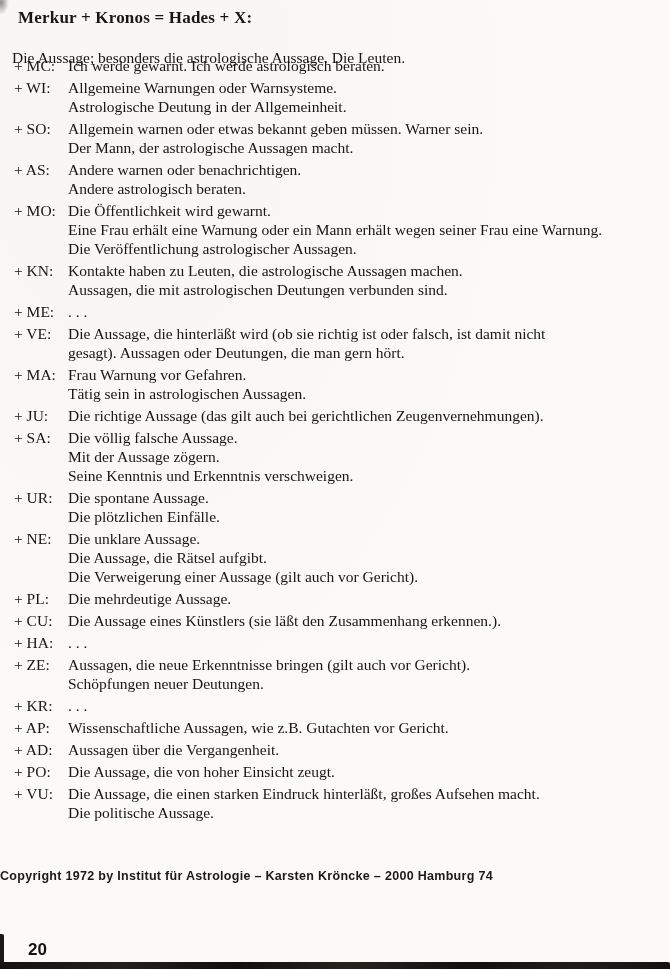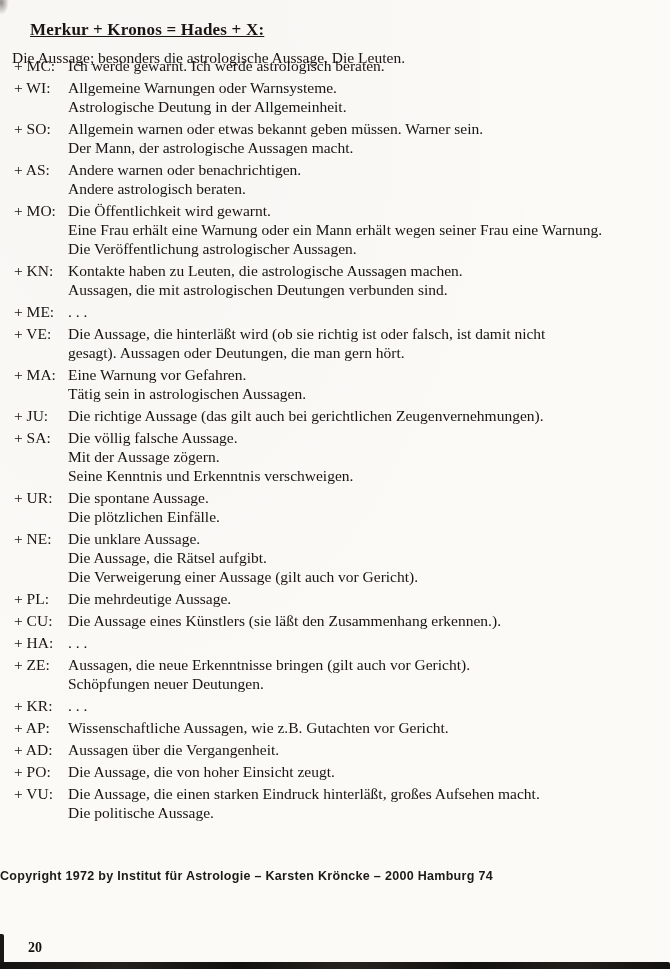--- a/index.html
+++ b/index.html
@@ -14,28 +14,27 @@
     height: 969px;
     margin: 0 auto;
     background:
       radial-gradient(ellipse at 20% 10%, rgba(0,0,0,0.015), transparent 60%),
       #fbfaf7;
     color: #181512;
     font-family: "Liberation Serif", "DejaVu Serif", serif;
     overflow: hidden;
   }
   .title {
-    margin: 12px;
+    margin: 0;
     position: absolute;
     left: 18px;
     top: 8px;
     font-size: 17px;
     font-weight: bold;
     letter-spacing: 0.2px;
-    text-decoration: underline;
   }
   .intro {
     position: absolute;
     left: 12px;
     top: 33px;
     font-size: 15.5px;
   }
   .entries {
     position: absolute;
     left: 14px;
@@ -64,22 +63,22 @@
     font-family: "Liberation Sans", "DejaVu Sans", sans-serif;
     font-size: 12.5px;
     font-weight: 600;
     letter-spacing: 0.3px;
     color: #1c1a17;
   }
   .page-number {
     position: absolute;
     left: 28px;
     top: 940px;
-    font-family: Liberation Serif, serif;
-    font-size: 14px;
+    font-family: Liberation Sans, sans-serif;
+    font-size: 17px;
     font-weight: 600;
     color: #14120f;
   }
   
   .artifact-bottom-strip {
     position: absolute;
     left: 0;
     right: 0;
     bottom: 0;
     height: 7px;
@@ -177,21 +176,21 @@
       <span class="label">+ VE:</span>
       <div class="lines">
           <div class="line">Die Aussage, die hinterläßt wird (ob sie richtig ist oder falsch, ist damit nicht</div>
           <div class="line">gesagt).  Aussagen oder Deutungen, die man gern hört.</div>
         </div>
     </div>
 
     <div class="entry">
       <span class="label">+ MA:</span>
       <div class="lines">
-          <div class="line">Eine Warnung vor Gefahren.</div>
+          <div class="line">Frau Warnung vor Gefahren.</div>
           <div class="line">Tätig sein in astrologischen Aussagen.</div>
         </div>
     </div>
 
     <div class="entry">
       <span class="label">+ JU:</span>
       <div class="lines">
           <div class="line">Die richtige Aussage (das gilt auch bei gerichtlichen Zeugenvernehmungen).</div>
         </div>
     </div>

